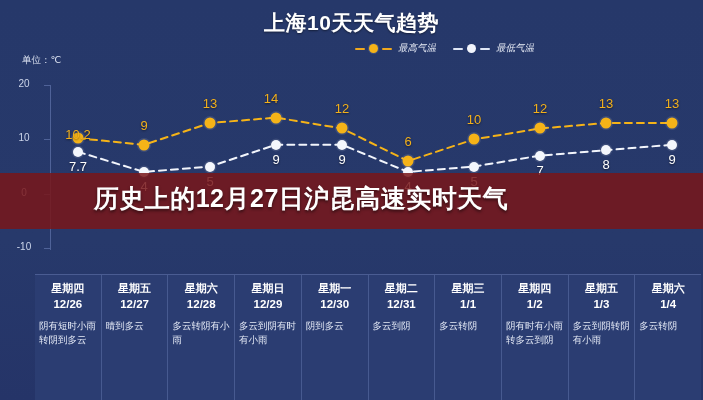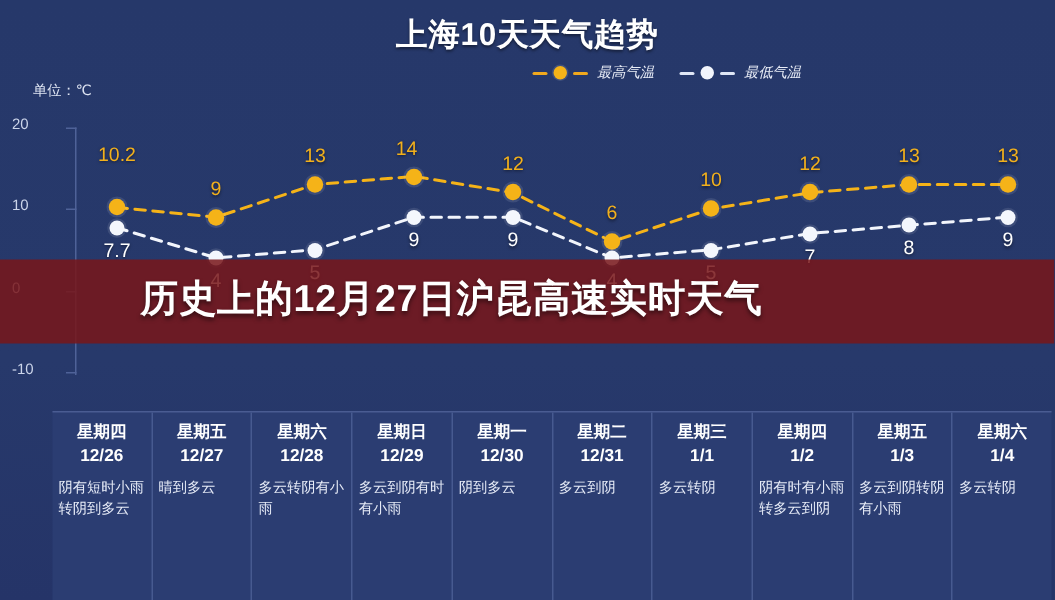--- a/index.html
+++ b/index.html
@@ -32,21 +32,21 @@
   .lg .lbl{font-size:9.5px;color:#e9edf7;margin-left:2px;}
   .lg.hi .seg{background:#f0a81e;}
   .lg.hi .dot{background:#f5b318;box-shadow:0 0 0 1px rgba(255,255,255,.12);}
   .lg.lo .seg{background:#dfe6f5;}
   .lg.lo .dot{background:#f2f5fc;}
 
   
   .unit{position:absolute;left:22px;top:54px;font-size:9.5px;color:#dfe5f3;}
   .axis-line{position:absolute;left:50px;top:85px;width:1px;height:165px;background:#4f6298;}
   .tick{position:absolute;left:44px;width:7px;height:1px;background:#4f6298;}
-  .tick-lbl{position:absolute;left:8px;width:32px;text-align:left;font-size:10px;color:#ccd5ea;}
+  .tick-lbl{position:absolute;left:8px;width:32px;text-align:center;font-size:10px;color:#ccd5ea;}
 
   
   .plot{position:absolute;left:0;top:0;width:703px;height:260px;}
   .pt{position:absolute;border-radius:50%;transform:translate(-50%,-50%);}
   .pt.hi{width:11px;height:11px;background:#f5b318;box-shadow:0 0 0 1.5px rgba(255,255,255,.10);}
   .pt.lo{width:10px;height:10px;background:#f4f7fd;box-shadow:0 0 0 1.5px rgba(255,255,255,.10);}
   .vlbl{position:absolute;transform:translate(-50%,0);font-size:13px;font-weight:normal;white-space:nowrap;}
   .vlbl.hi{color:#f2b01c;text-shadow:0 1px 2px rgba(0,0,0,.5);}
   .vlbl.lo{color:#ffffff;text-shadow:0 1px 2px rgba(0,0,0,.5);}
 
@@ -111,21 +111,21 @@
       <div class="tick" style="top: 248px;"></div>
       <div class="tick-lbl" style="top: 241px;">-10</div>
     </div>
 
   <svg class="plot" id="lines" width="703" height="260" viewBox="0 0 703 260">
       <polyline points="78,138.24666666666667 144,144.76666666666665 210,123.03333333333333 276,117.6 342,128.46666666666667 408,161.06666666666666 474,139.33333333333334 540,128.46666666666667 606,123.03333333333333 672,123.03333333333333" fill="none" stroke="#f5b318" stroke-width="2" stroke-dasharray="7 5" stroke-linecap="round"></polyline>
       <polyline points="78,151.82999999999998 144,171.93333333333334 210,166.5 276,144.76666666666665 342,144.76666666666665 408,171.93333333333334 474,166.5 540,155.63333333333333 606,150.2 672,144.76666666666665" fill="none" stroke="#f2f5fc" stroke-width="2" stroke-dasharray="7 5" stroke-linecap="round"></polyline>
     </svg>
   <div class="plot" id="points">
       <div class="pt hi" style="left: 78px; top: 138.247px;"></div>
-      <div class="vlbl hi" style="left: 78px; top: 95px;">10.2</div>
+      <div class="vlbl hi" style="left: 78px; top: 127px;">10.2</div>
       <div class="pt hi" style="left: 144px; top: 144.767px;"></div>
       <div class="vlbl hi" style="left: 144px; top: 117.767px;">9</div>
       <div class="pt hi" style="left: 210px; top: 123.033px;"></div>
       <div class="vlbl hi" style="left: 210px; top: 96.0333px;">13</div>
       <div class="pt hi" style="left: 276px; top: 117.6px;"></div>
       <div class="vlbl hi" style="left: 271px; top: 90.6px;">14</div>
       <div class="pt hi" style="left: 342px; top: 128.467px;"></div>
       <div class="vlbl hi" style="left: 342px; top: 101.467px;">12</div>
       <div class="pt hi" style="left: 408px; top: 161.067px;"></div>
       <div class="vlbl hi" style="left: 408px; top: 134.067px;">6</div>

